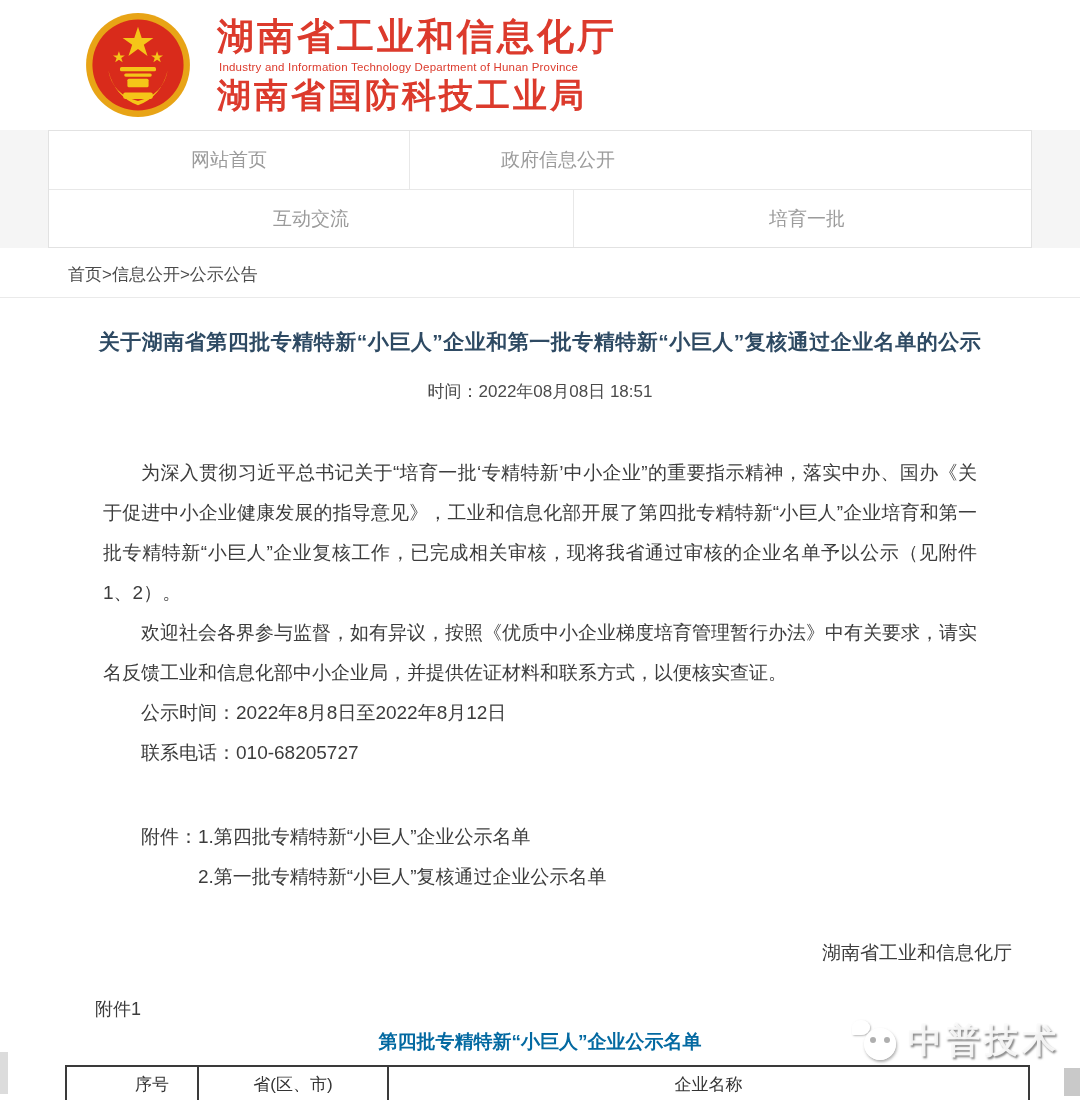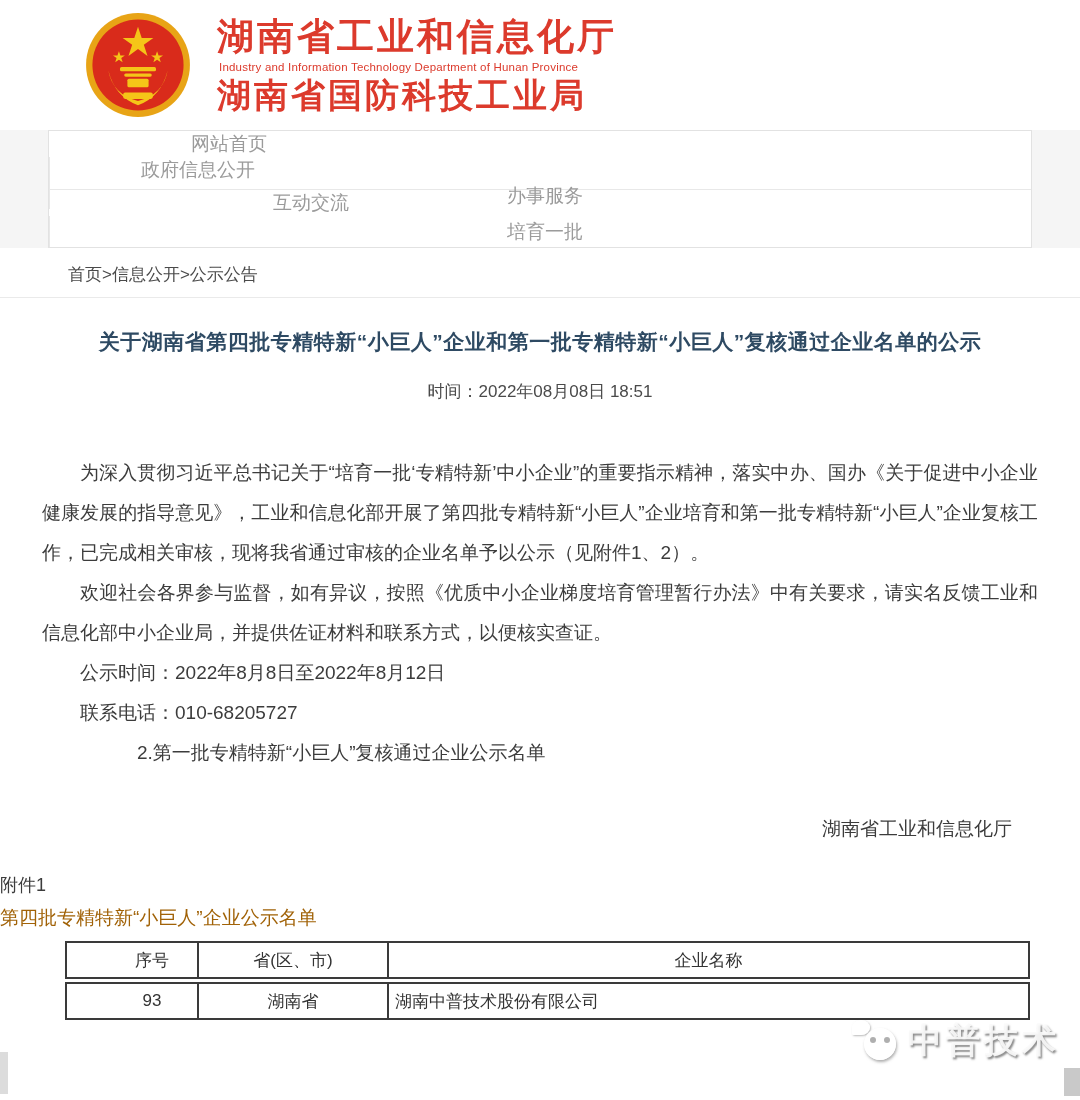--- a/index.html
+++ b/index.html
@@ -23,49 +23,49 @@
     padding:12px 0 12px 85px;height:130px;background:#fff;
   }
   .emblem{width:106px;height:106px;flex:0 0 auto;}
   .org-block{margin-left:26px;line-height:1.12;}
   .org-cn1{font-size:37px;font-weight:bold;color:var(--red);letter-spacing:3px;}
   .org-en{font-size:11.5px;color:var(--red);margin:3px 0 2px 2px;letter-spacing:.2px;}
   .org-cn2{font-size:34px;font-weight:bold;color:var(--red);letter-spacing:3px;}
   
   .nav-band{background:#f5f5f5;padding:0 48px;}
   .nav-box{background:#fff;border:1px solid #e2e2e2;}
-  .nav-row{display:flex;height:58px;flex-direction:column;}
+  .nav-row{display:flex;height:58px;}
   .nav-row + .nav-row{border-top:1px solid #e8e8e8;}
   .nav-item{
     display:flex;align-items:center;justify-content:center;
     font-size:19px;color:var(--nav-gray);cursor:pointer;
   }
   .nav-item + .nav-item{border-left:1px solid #e8e8e8;padding-left:9px;}
   .r1c1{width:360px;} .r1c2{width:288px;} .r1c3{flex:1;}
   .r2c1{width:524px;} .r2c2{flex:1;}
   
   .crumb-wrap{padding:15px 48px 11px 68px;border-bottom:1px solid #eaeaea;}
   .crumb{font-size:17px;color:#4a4a4a;cursor:pointer;}
   
   .doc-title{
     margin-top:30px;text-align:center;
     font-size:21px;font-weight:bold;color:var(--title-blue);
     padding:0 40px;letter-spacing:.5px;
   }
   .doc-time{margin-top:24px;text-align:center;font-size:17px;color:#4a4a4a;}
   
-  .doc-body{margin-top:50px;padding:0 42px;font-size:19px;line-height:40px;color:var(--body-ink);}
+  .doc-body{margin-top:50px;padding:0 103px;font-size:19px;line-height:40px;color:var(--body-ink);}
   .para{text-indent:2em;text-align:justify;}
   .info-line{text-indent:2em;}
   .attach-head{text-indent:2em;margin-top:44px;}
   .attach-sub{padding-left:5em;}
   .sign-block{margin-top:36px;padding-right:68px;text-align:right;font-size:19px;line-height:40px;}
   
-  .annex-label{margin-top:24px;font-size:18px;color:#3c3c3c;}
-  .annex-title{margin-top:8px;text-align:left;font-size:19px;font-weight:normal;color:#a16207;}
+  .annex-label{margin-top:24px;padding-left:95px;font-size:18px;color:#3c3c3c;}
+  .annex-title{margin-top:8px;text-align:center;font-size:19px;font-weight:bold;color:#0369a1;}
   .annex-table{width:965px;margin:10px 0 0 65px;}
   .trow{display:flex;border:2px solid var(--tbl-border);background:#fff;padding-left:40px;}
   .trow + .trow{margin-top:3px;}
   .tcell{display:flex;align-items:center;justify-content:center;font-size:17px;height:34px;color:#333;}
   .tcell + .tcell{border-left:2px solid var(--tbl-border);}
   .c-idx{width:90px;} .c-prov{width:190px;} .c-name{flex:1;}
   .thead .tcell{height:34px;}
   .cell-left{justify-content:flex-start;padding-left:6px;}
   
   .watermark{
@@ -116,41 +116,41 @@
     <div class="org-en">Industry and Information Technology Department of Hunan Province</div>
     <div class="org-cn2">湖南省国防科技工业局</div>
   </div>
 </div>
 
 <div class="nav-band">
   <div class="nav-box">
     <div class="nav-row">
       <div class="nav-item r1c1">网站首页</div>
       <div class="nav-item r1c2">政府信息公开</div>
-      <div class="nav-item r1c3">办事服务</div>
     </div>
     <div class="nav-row">
       <div class="nav-item r2c1">互动交流</div>
       <div class="nav-item r2c2">培育一批</div>
     </div>
   </div>
 </div>
 
 <div class="crumb-wrap">
   <span class="crumb">首页&gt;信息公开&gt;公示公告</span>
 </div>
 
 <div class="doc-title">关于湖南省第四批专精特新“小巨人”企业和第一批专精特新“小巨人”复核通过企业名单的公示</div>
 <div class="doc-time">时间：2022年08月08日 18:51</div>
 
 <div class="doc-body">
   <p class="para">为深入贯彻习近平总书记关于“培育一批‘专精特新’中小企业”的重要指示精神，落实中办、国办《关于促进中小企业健康发展的指导意见》，工业和信息化部开展了第四批专精特新“小巨人”企业培育和第一批专精特新“小巨人”企业复核工作，已完成相关审核，现将我省通过审核的企业名单予以公示（见附件1、2）。</p>
   <p class="para">欢迎社会各界参与监督，如有异议，按照《优质中小企业梯度培育管理暂行办法》中有关要求，请实名反馈工业和信息化部中小企业局，并提供佐证材料和联系方式，以便核实查证。</p>
   <p class="info-line">公示时间：2022年8月8日至2022年8月12日</p>
   <p class="info-line">联系电话：010-68205727</p>
+  <p class="attach-head">附件：1.第四批专精特新“小巨人”企业公示名单</p>
   <p class="attach-sub">2.第一批专精特新“小巨人”复核通过企业公示名单</p>
 </div>
 
 <div class="sign-block">
   <div>湖南省工业和信息化厅</div>
 </div>
 
 <div class="annex-label">附件1</div>
 <div class="annex-title">第四批专精特新“小巨人”企业公示名单</div>
 

